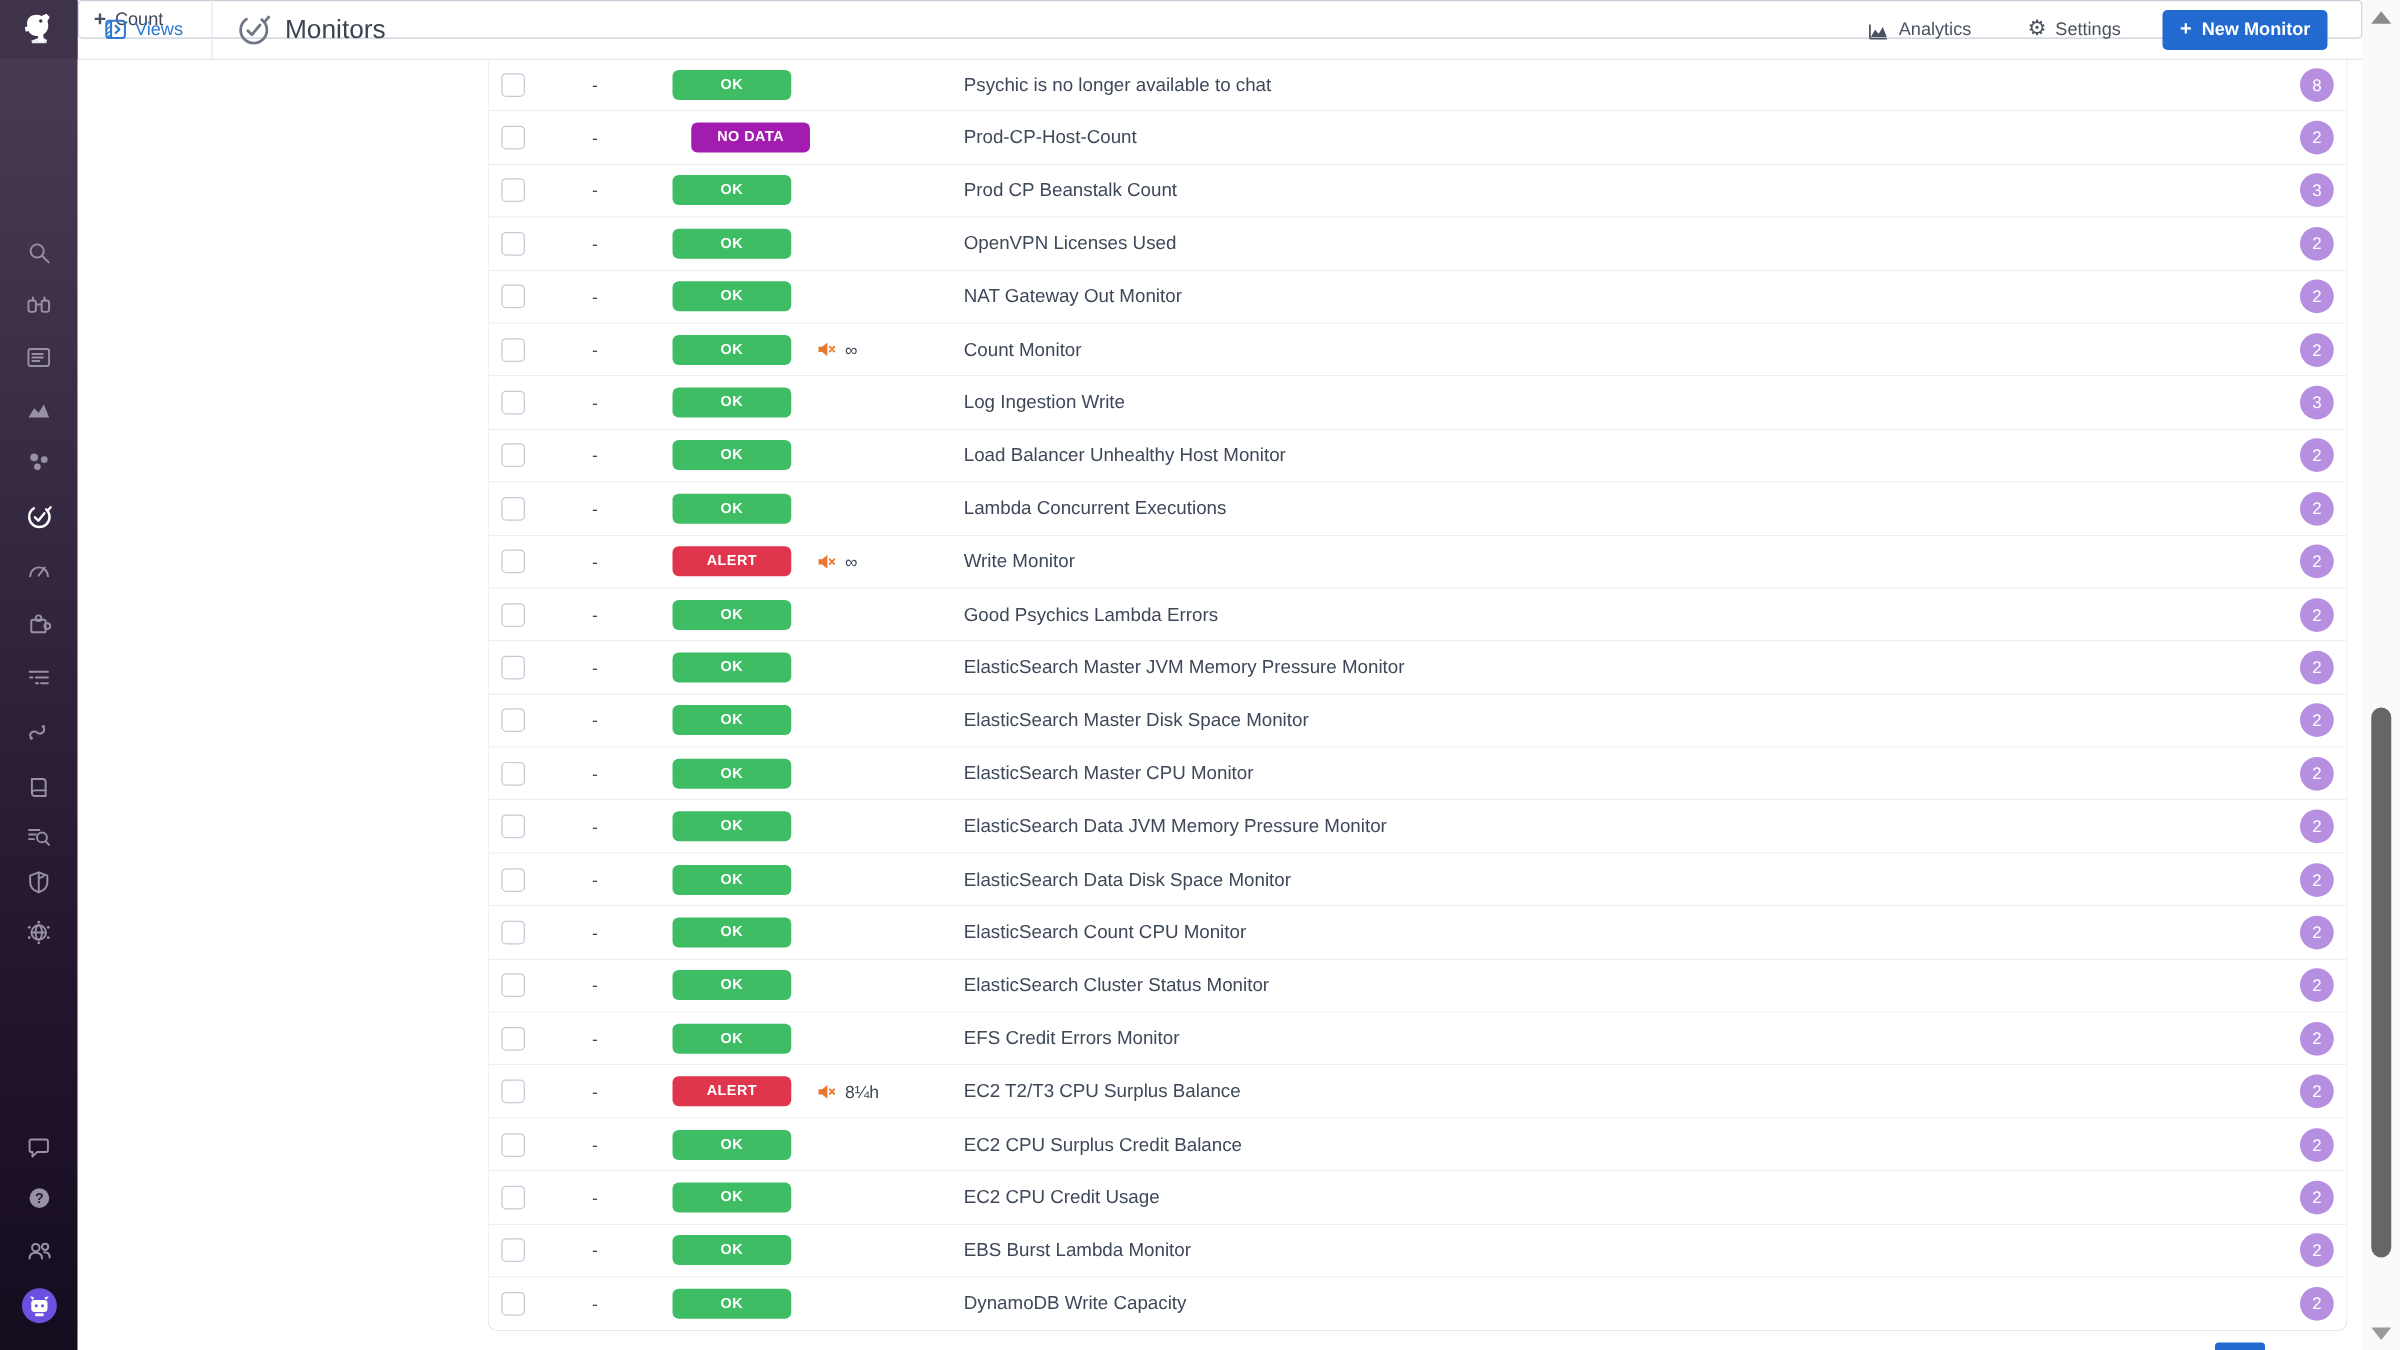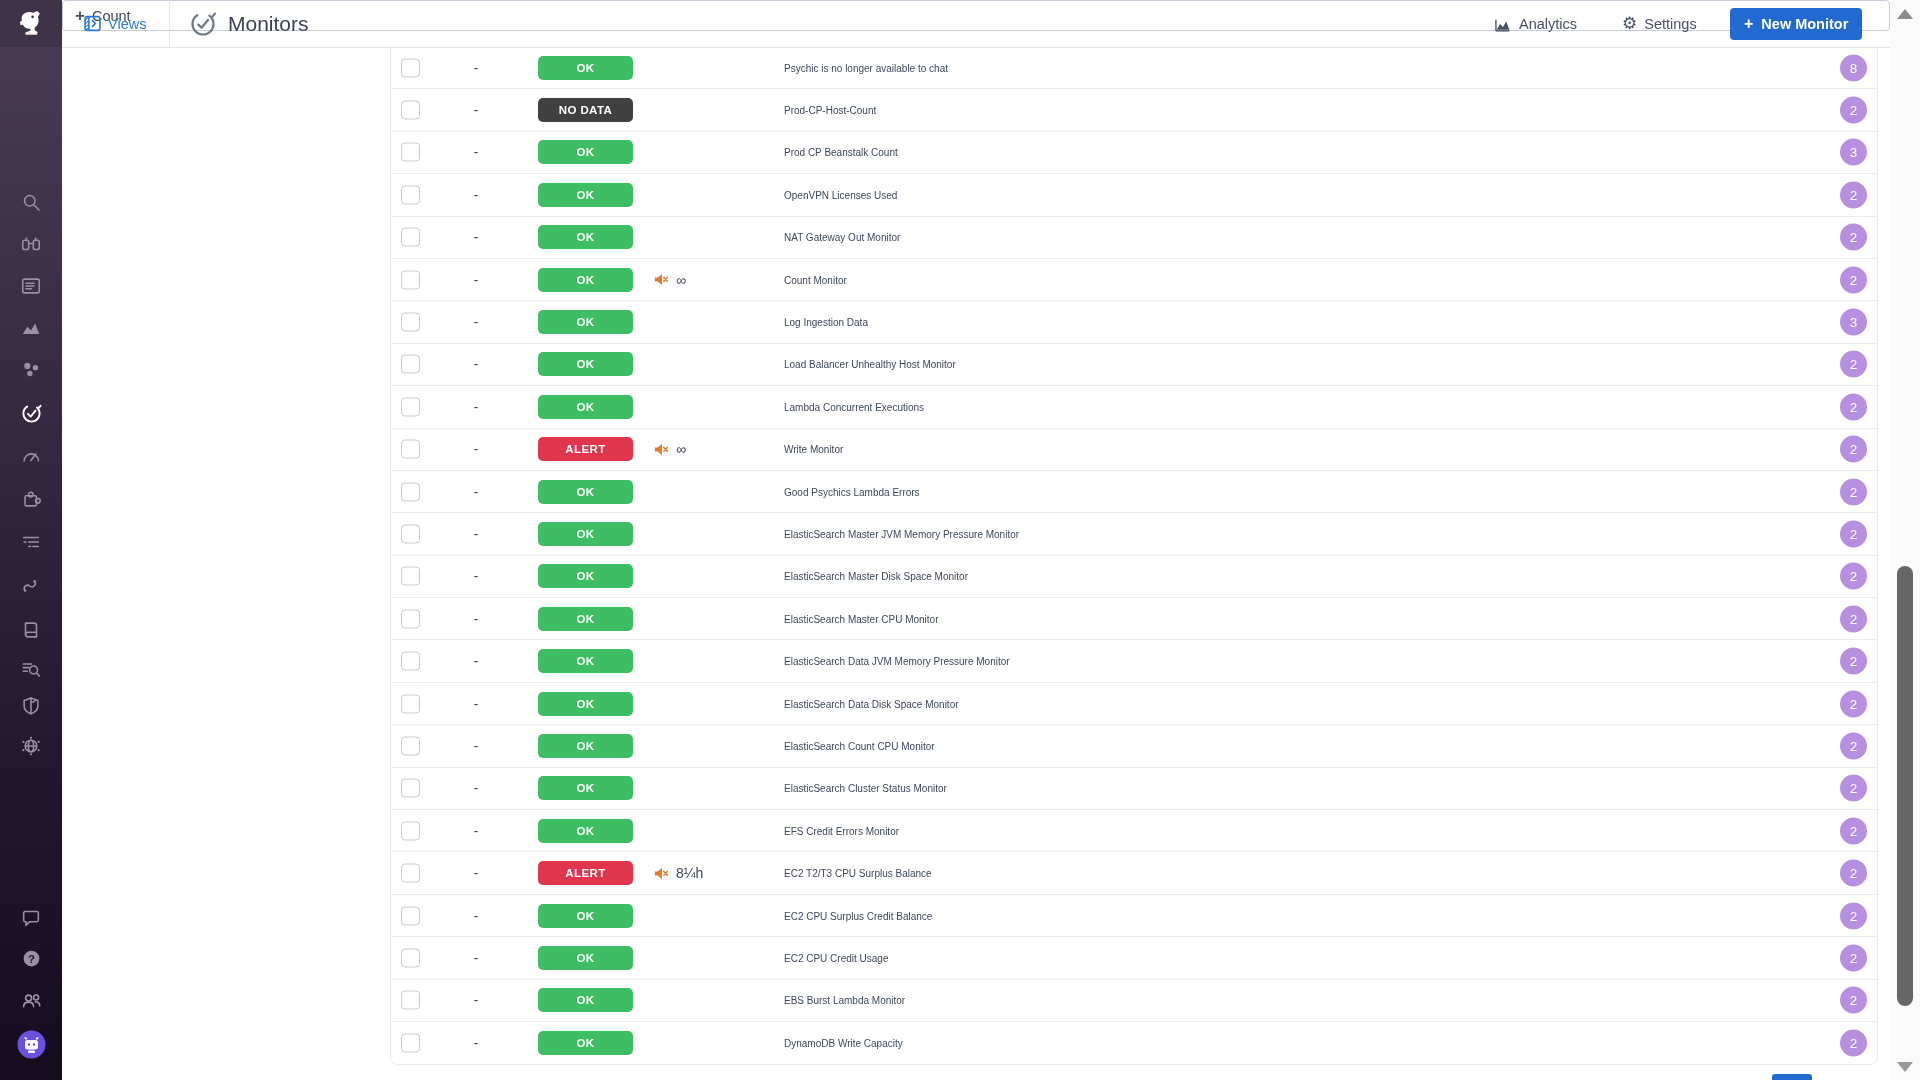--- a/index.html
+++ b/index.html
@@ -37,21 +37,21 @@
   .row:last-child{border-bottom:none;border-radius:0 0 8px 8px;}
   .cb{position:absolute;left:10px;top:50%;transform:translateY(-50%);width:17px;height:17px;
       border:1.5px solid #c6cad6;border-radius:4px;background:#fff;cursor:pointer;}
   .dash{position:absolute;left:71px;top:50%;transform:translateY(-50%);width:28px;text-align:center;
         font-size:14px;color:#3e4859;}
   .badge{position:absolute;left:147px;top:50%;transform:translateY(-50%);width:95px;height:24px;
          border-radius:5px;color:#fff;font-size:11.5px;font-weight:bold;letter-spacing:.4px;
          display:flex;align-items:center;justify-content:center;}
   .mute{position:absolute;left:262px;top:50%;transform:translateY(-50%);display:flex;align-items:center;gap:6px;}
   .mute-txt{font-size:14px;color:#3e4859;}
-  .name{position:absolute;left:393px;top:50%;transform:translateY(-50%);font-size:10px;color:#3e4859;cursor:pointer;white-space:nowrap;}
+  .name{position:absolute;left:380px;top:50%;transform:translateY(-50%);font-size:15px;color:#3e4859;cursor:pointer;white-space:nowrap;}
   .count{position:absolute;right:10px;top:50%;transform:translateY(-50%);width:27px;height:27px;border-radius:50%;
          color:#fff;font-size:13.5px;display:flex;align-items:center;justify-content:center;}
 
   
   #page-sliver{position:absolute;left:1772px;top:1074px;width:40px;height:6px;border-radius:3px 3px 0 0;z-index:2;}
 
   
   #scrollcol{position:absolute;left:1890px;top:0;width:30px;height:1080px;background:#fafafa;z-index:6;}
   #sb-up{position:absolute;left:7px;top:9px;width:0;height:0;cursor:pointer;
          border-left:8px solid transparent;border-right:8px solid transparent;border-bottom:10px solid #8b8b8b;}
@@ -247,21 +247,21 @@
     <div class="dash">-</div>
     <div class="badge" style="background: rgb(62, 189, 100);">OK</div>
 
     <div class="name">Psychic is no longer available to chat</div>
     <div class="count" style="background: rgb(183, 143, 224);">8</div>
   </div>
 
   <div class="row">
     <div class="cb"></div>
     <div class="dash">-</div>
-    <div class="badge" style="background: #404040;">NO DATA</div>
+    <div class="badge" style="background: #a21caf; margin-left: 15px;">NO DATA</div>
 
     <div class="name">Prod-CP-Host-Count</div>
     <div class="count" style="background: rgb(183, 143, 224);">2</div>
   </div>
 
   <div class="row">
     <div class="cb"></div>
     <div class="dash">-</div>
     <div class="badge" style="background: rgb(62, 189, 100);">OK</div>
 
@@ -300,21 +300,21 @@
     </div>
     <div class="name">Count Monitor</div>
     <div class="count" style="background: rgb(183, 143, 224);">2</div>
   </div>
 
   <div class="row">
     <div class="cb"></div>
     <div class="dash">-</div>
     <div class="badge" style="background: rgb(62, 189, 100);">OK</div>
 
-    <div class="name">Log Ingestion Data</div>
+    <div class="name">Log Ingestion Write</div>
     <div class="count" style="background: rgb(183, 143, 224);">3</div>
   </div>
 
   <div class="row">
     <div class="cb"></div>
     <div class="dash">-</div>
     <div class="badge" style="background: rgb(62, 189, 100);">OK</div>
 
     <div class="name">Load Balancer Unhealthy Host Monitor</div>
     <div class="count" style="background: rgb(183, 143, 224);">2</div>

